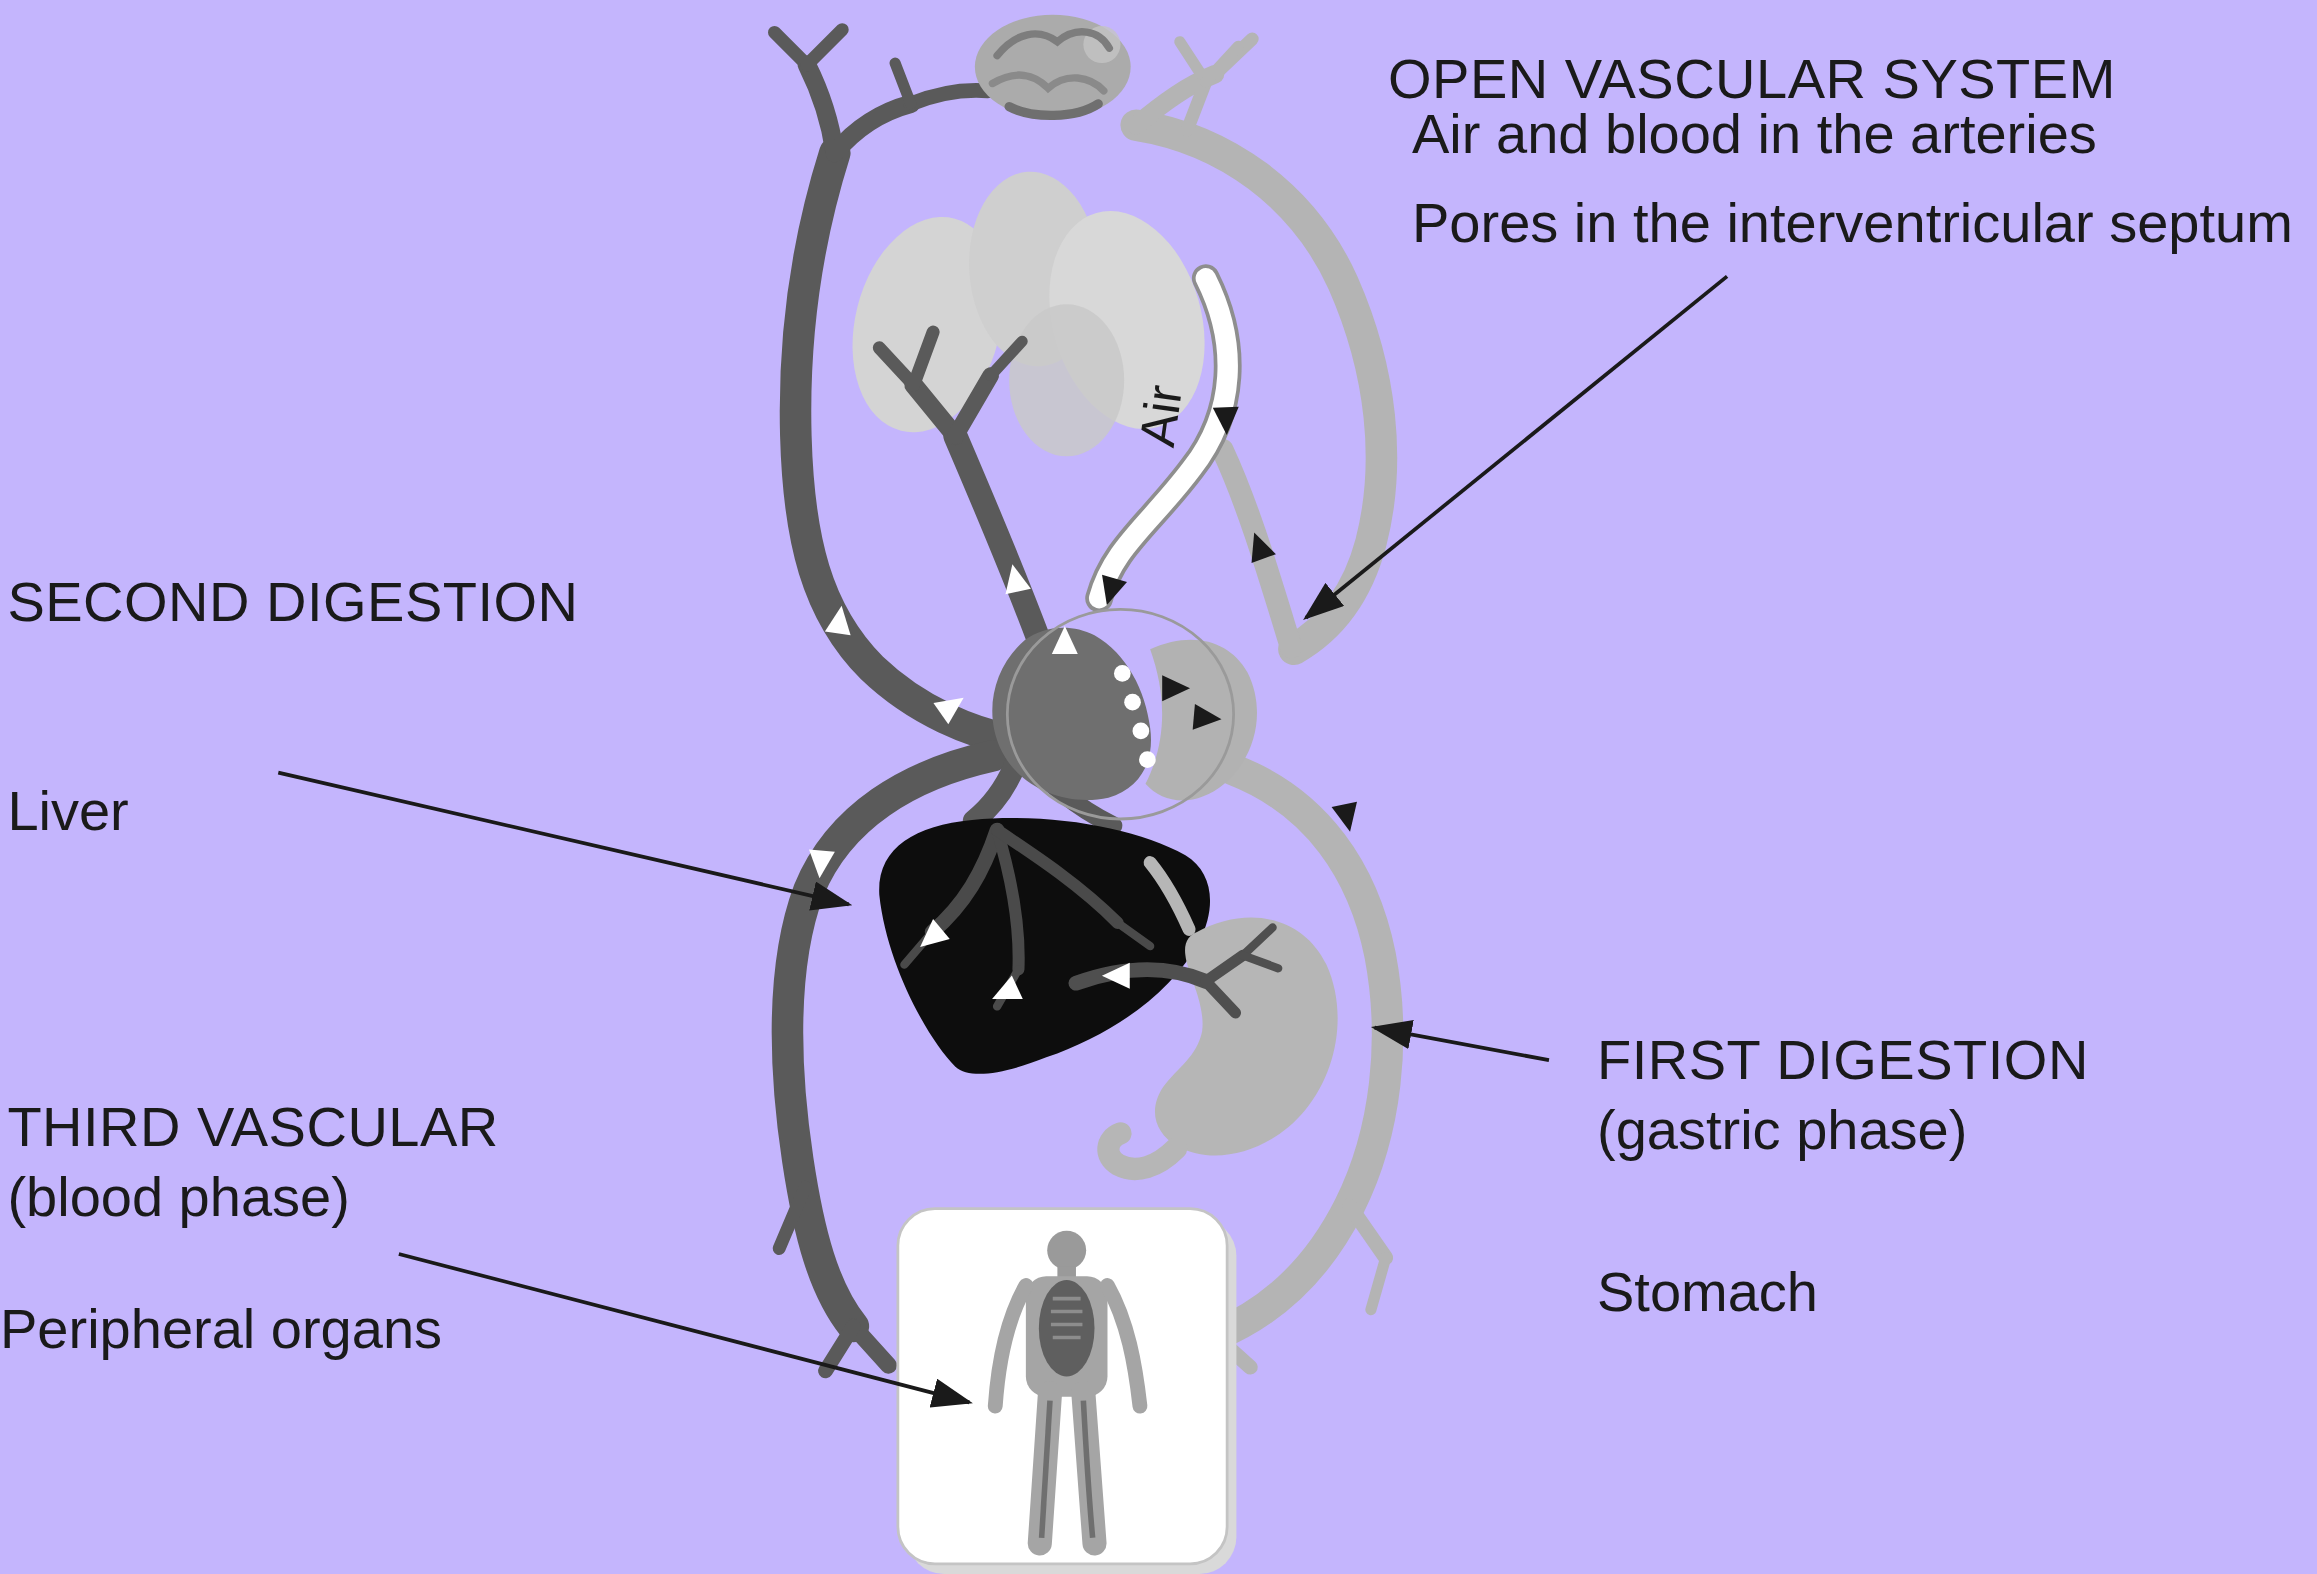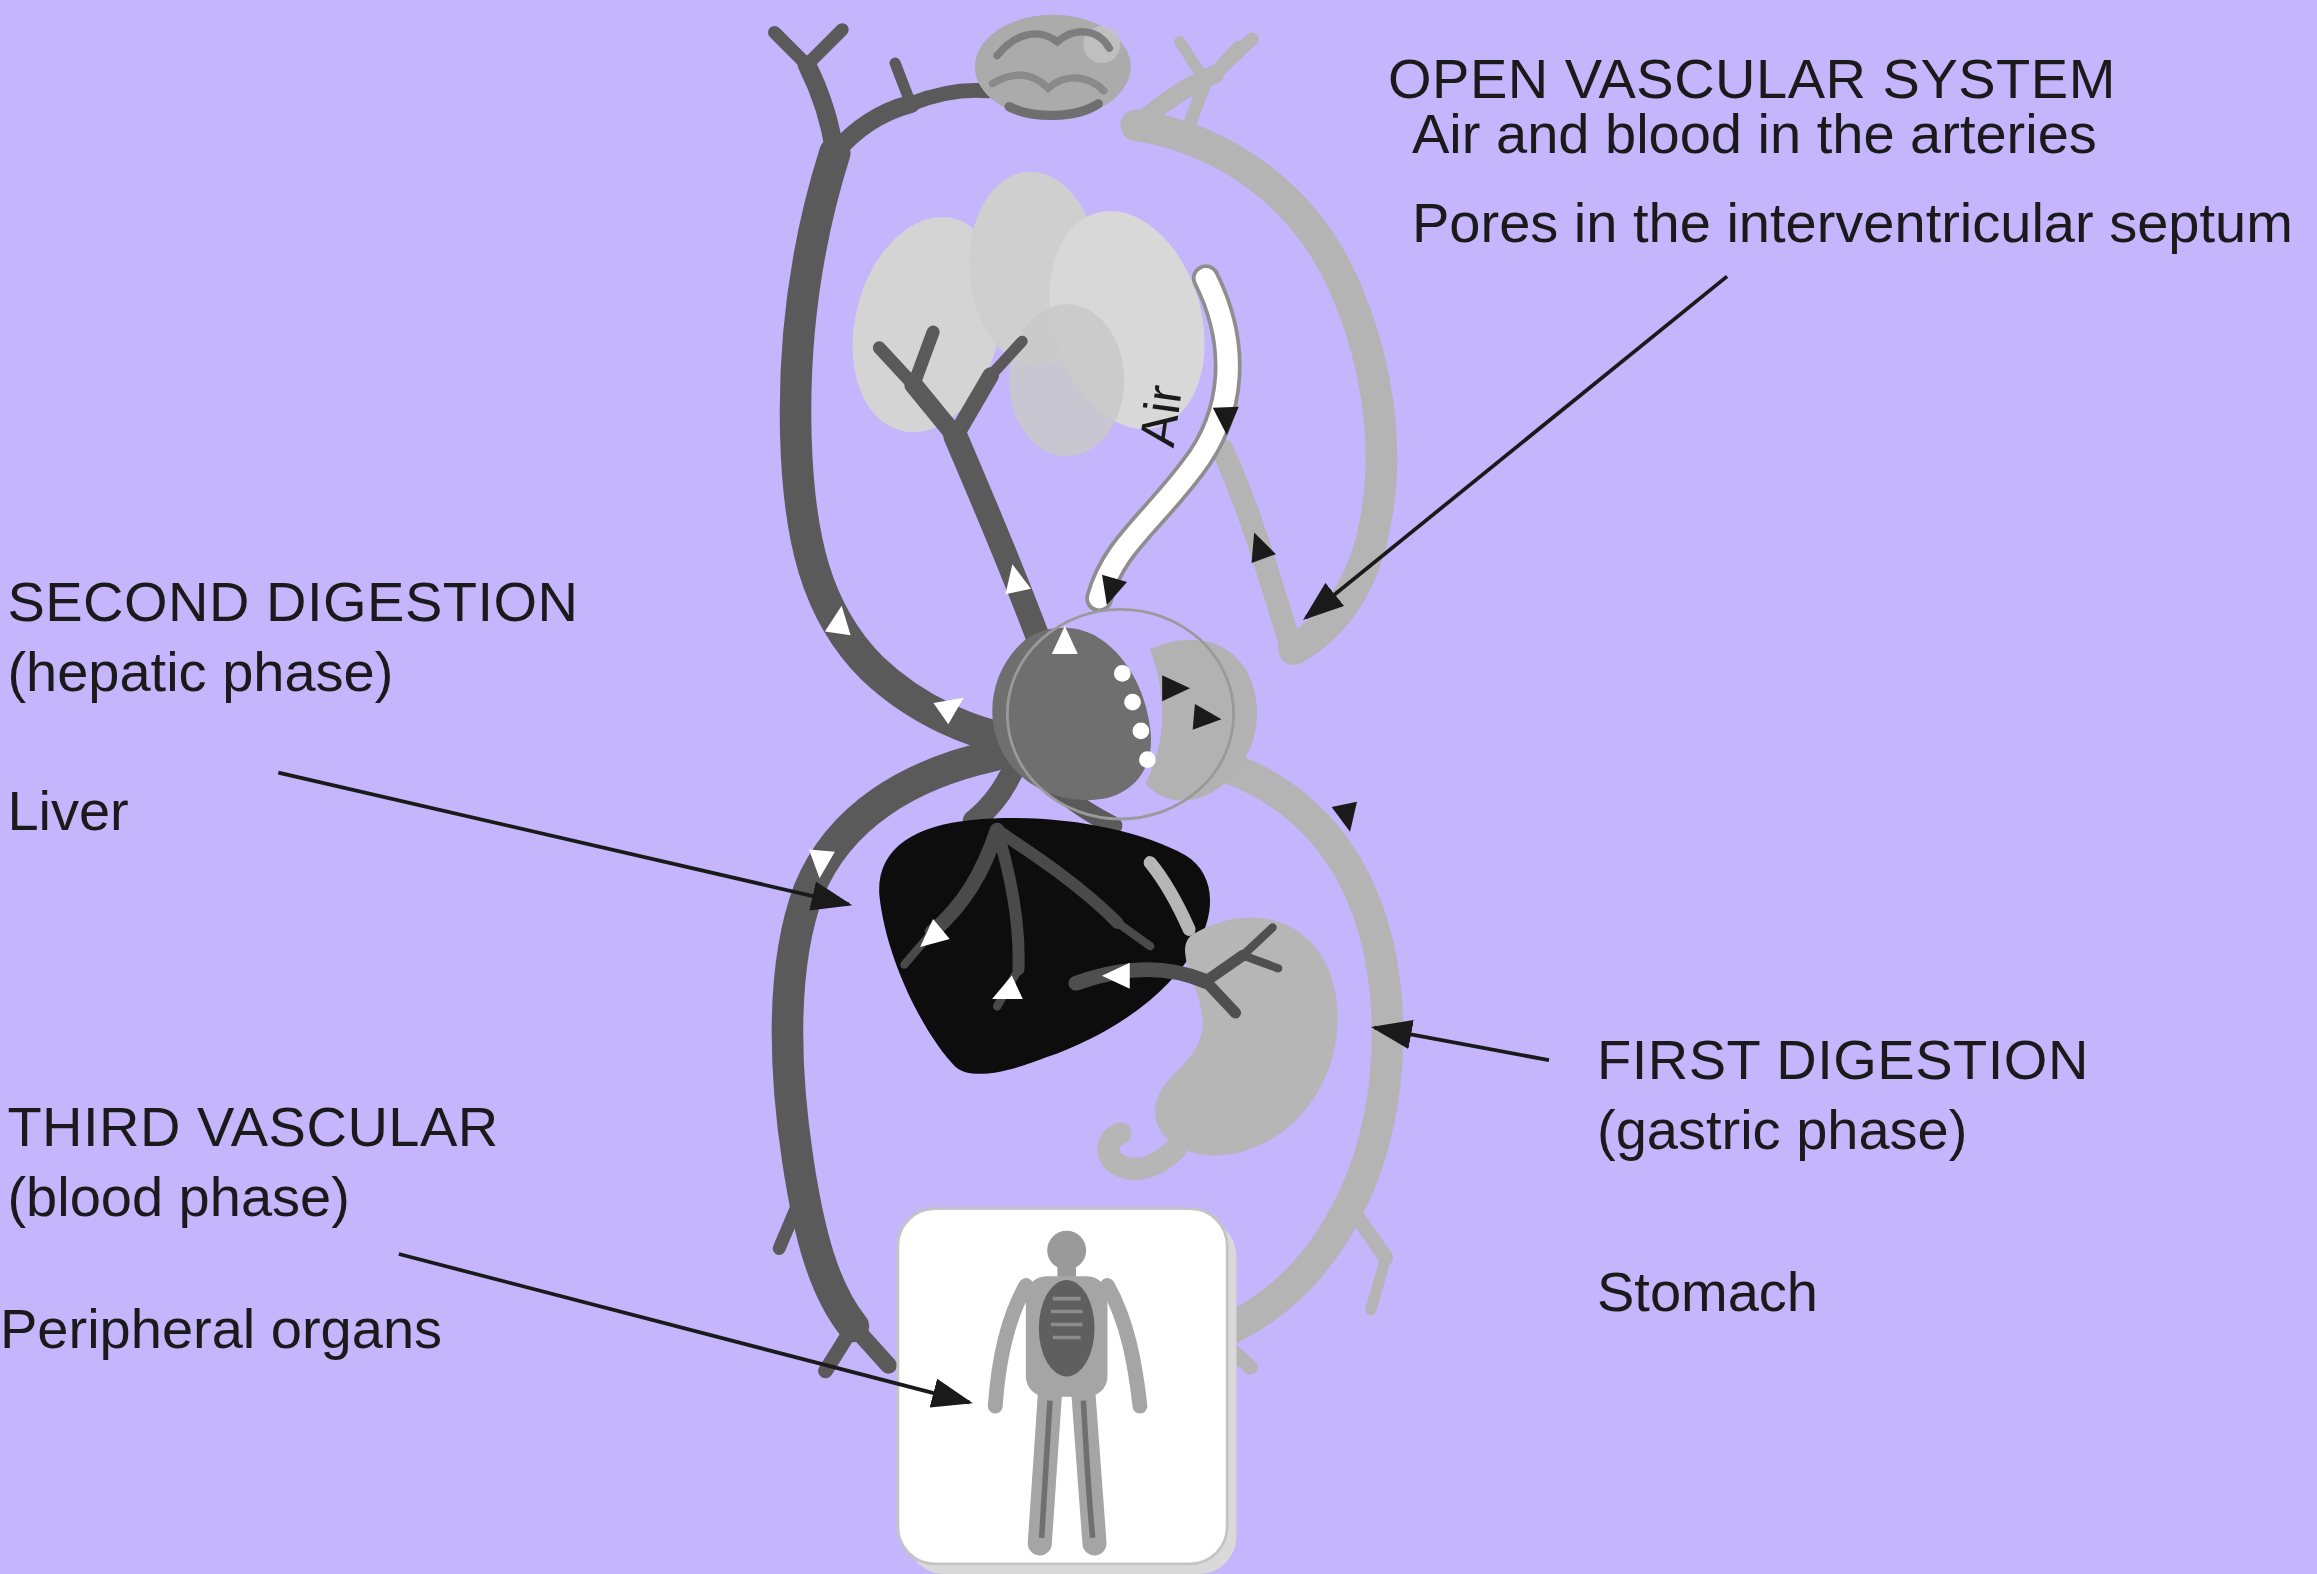--- a/index.html
+++ b/index.html
@@ -179,21 +179,20 @@
       <line x1="430" y1="1352" x2="1045" y2="1512" marker-end="url(#ah)"></line>
       <line x1="1670" y1="1143" x2="1482" y2="1108" marker-end="url(#ah)"></line>
     </g>
   </svg>
 
   <div class="lbl title" style="left:1388px; top:45px;">OPEN VASCULAR SYSTEM</div>
   <div class="lbl" style="left:1412px; top:100px;">Air and blood in the arteries</div>
   <div class="lbl" style="left:1412px; top:189px;">Pores in the interventricular septum</div>
 
   <div class="lbl title" style="left:7.4px; top:568px;">SECOND DIGESTION</div>
-  <div class="lbl" style="left:7.4px; top:638px;">(hepatic phase)</div>
   <div class="lbl" style="left:7.4px; top:777px;">Liver</div>
 
   <div class="lbl title" style="left:7.4px; top:1093px;">THIRD VASCULAR</div>
   <div class="lbl" style="left:7.4px; top:1163px;text-align:right;">(blood phase)</div>
   <div class="lbl" style="left:0; top:1295px;">Peripheral organs</div>
 
   <div class="lbl title" style="left:1597px; top:1026px;">FIRST DIGESTION</div>
   <div class="lbl" style="left:1597px; top:1096px;">(gastric phase)</div>
   <div class="lbl" style="left:1597px; top:1258px;">Stomach</div>
 

